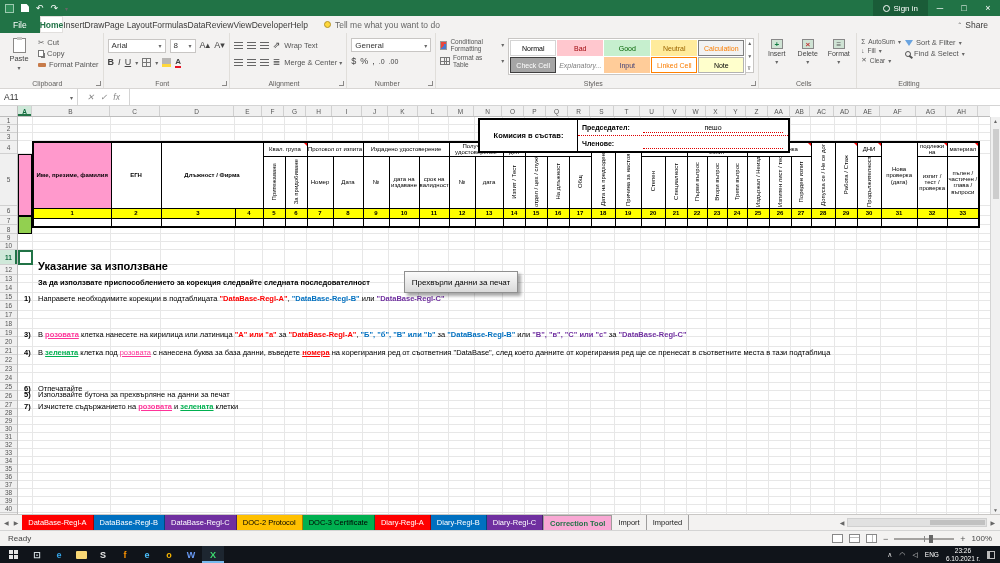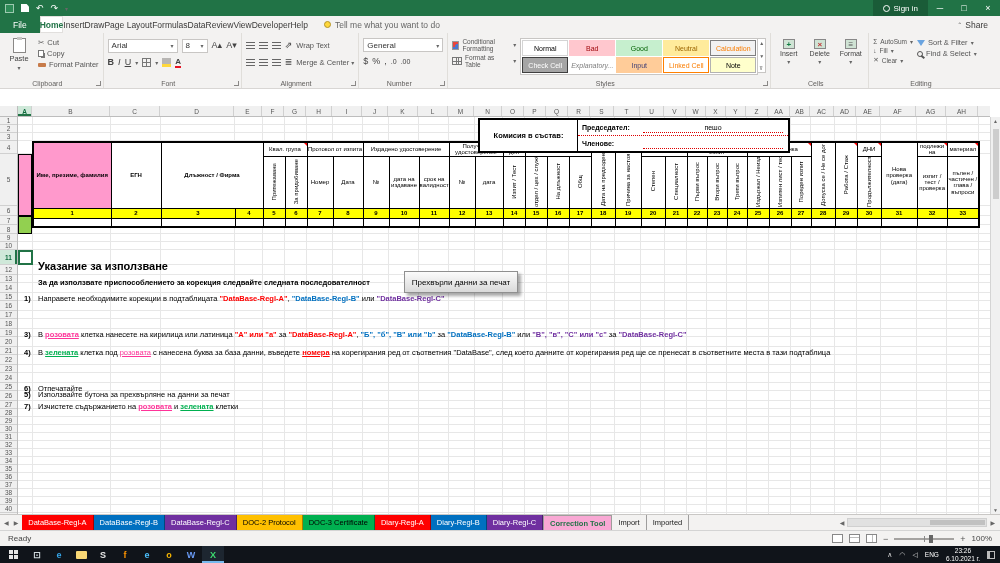--- a/index.html
+++ b/index.html
@@ -229,21 +229,21 @@
             <span>Format Painter</span>
           </div>
       </div>
       <div class="rg-label">Clipboard</div>
       <div class="launcher"></div>
     </div>
 
     <div class="rgroup">
       <div class="vstack">
         <div class="frow">
-          <div class="combo" style="width:70px;">
+          <div class="combo" style="width:58px;">
               <span>Arial</span>
               <span class="caret">▾</span>
             </div>
           <div class="combo" style="width:26px;">
               <span>8</span>
               <span class="caret">▾</span>
             </div>
           <span class="fbtn">A▴</span>
           <span class="fbtn">A▾</span>
         </div>
@@ -384,20 +384,32 @@
             <span class="i-mag"></span>
             <span>Find &amp; Select</span>
             <span class="caret">▾</span>
           </div>
       </div>
       <div class="rg-label">Editing</div>
     </div>
 
   </div>
 
+  <div class="fbar">
+    <div class="namebox">
+        <span>A11</span>
+        <span class="caret">▾</span>
+      </div>
+    <div class="fxbox">
+      <span>✕</span>
+      <span>✓</span>
+      <span>fx</span>
+    </div>
+    <div class="finput"></div>
+  </div>
 
   <div class="grid">
     <div class="corner"></div>
     <div id="col-headers">
         <div class="colh sel" style="width: 14px;">A</div>
         <div class="colh" style="width: 78px;">B</div>
         <div class="colh" style="width: 50px;">C</div>
         <div class="colh" style="width: 74px;">D</div>
         <div class="colh" style="width: 28px;">E</div>
         <div class="colh" style="width: 22px;">F</div>

